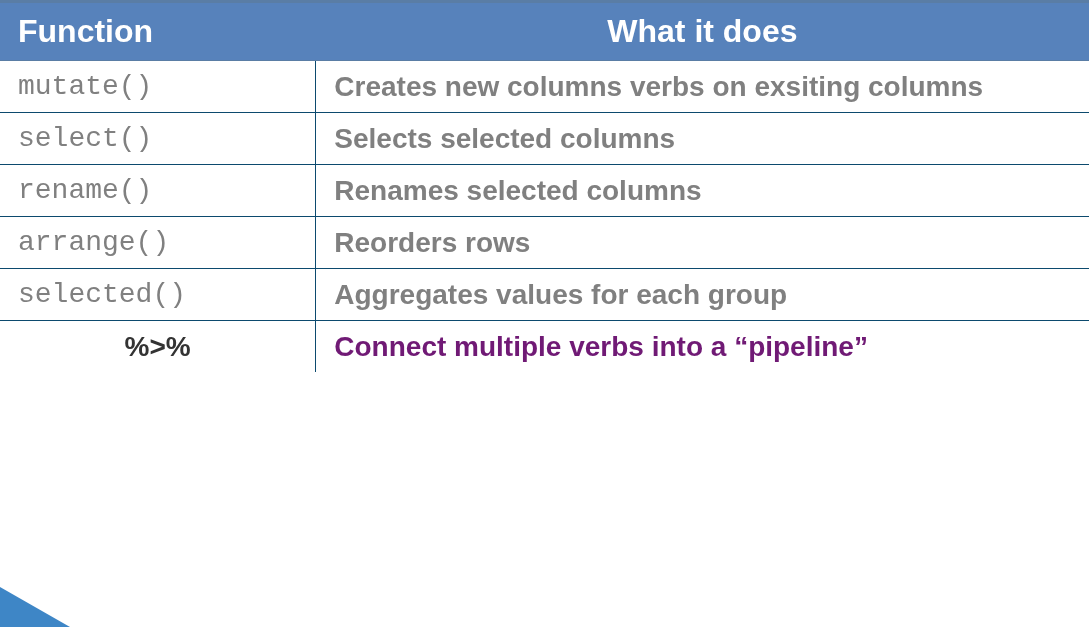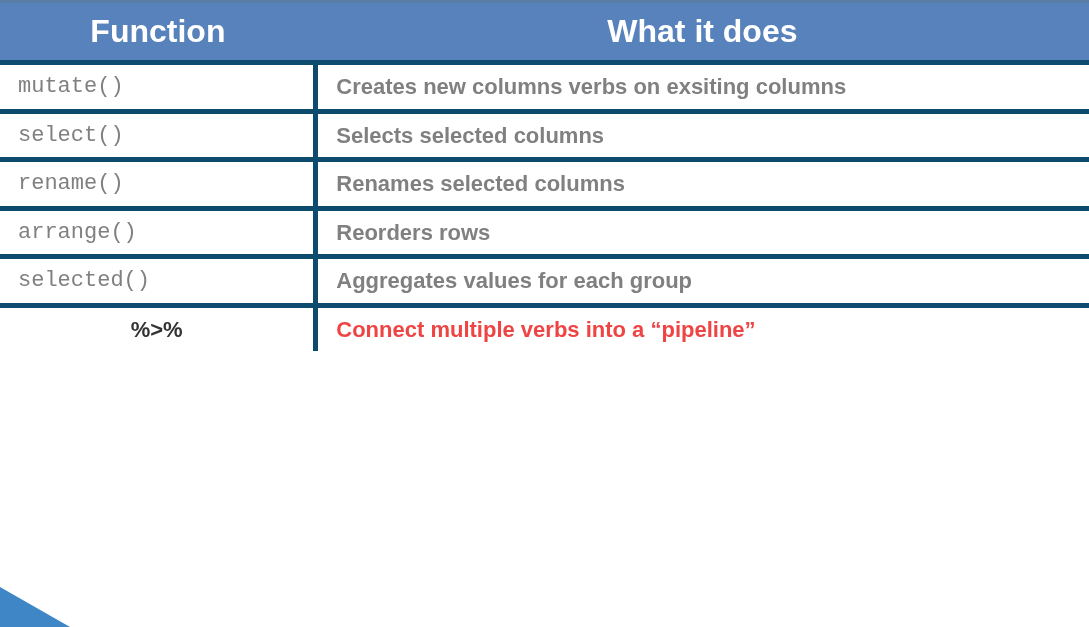--- a/index.html
+++ b/index.html
@@ -13,35 +13,35 @@
   table {
     width: 100%;
     border-collapse: collapse;
     table-layout: fixed;
   }
   thead th {
     background: #5782bb;
     color: #ffffff;
     font-weight: 700;
     font-size: 32px;
-    text-align: center;
+    text-align: left;
     padding: 10px 18px 10px 18px;
     border-top: 3px solid #5a7da5;
     border-bottom: 1px solid #5a7da5;
   }
   thead th:first-child {
     width: 29%;
   }
   thead th:last-child {
     text-align: center;
   }
   tbody td {
-    border: 5px solid #0c4a6e;
+    border: 1px solid #0c4a6e;
     padding: 8px 18px 8px 18px;
-    font-size: 22px;
+    font-size: 28px;
     line-height: 1.25;
     vertical-align: middle;
   }
   tbody tr td:first-child {
     font-family: "Consolas", "Menlo", "Courier New", monospace;
     color: #808080;
     font-weight: 400;
     border-left: none;
   }
   tbody tr td:last-child {
@@ -50,21 +50,21 @@
     border-right: none;
   }
   tbody tr.pipe-row td:first-child {
     font-family: "Segoe UI", "Helvetica Neue", Arial, sans-serif;
     color: #333333;
     font-weight: 700;
     text-align: center;
     border-bottom: none;
   }
   tbody tr.pipe-row td:last-child {
-    color: #ef4444;
+    color: #701a75;
     border-bottom: none;
   }
   .corner {
     position: absolute;
     left: 0;
     bottom: 0;
     width: 0;
     height: 0;
     border-left: 70px solid #3e86c6;
     border-top: 40px solid transparent;

